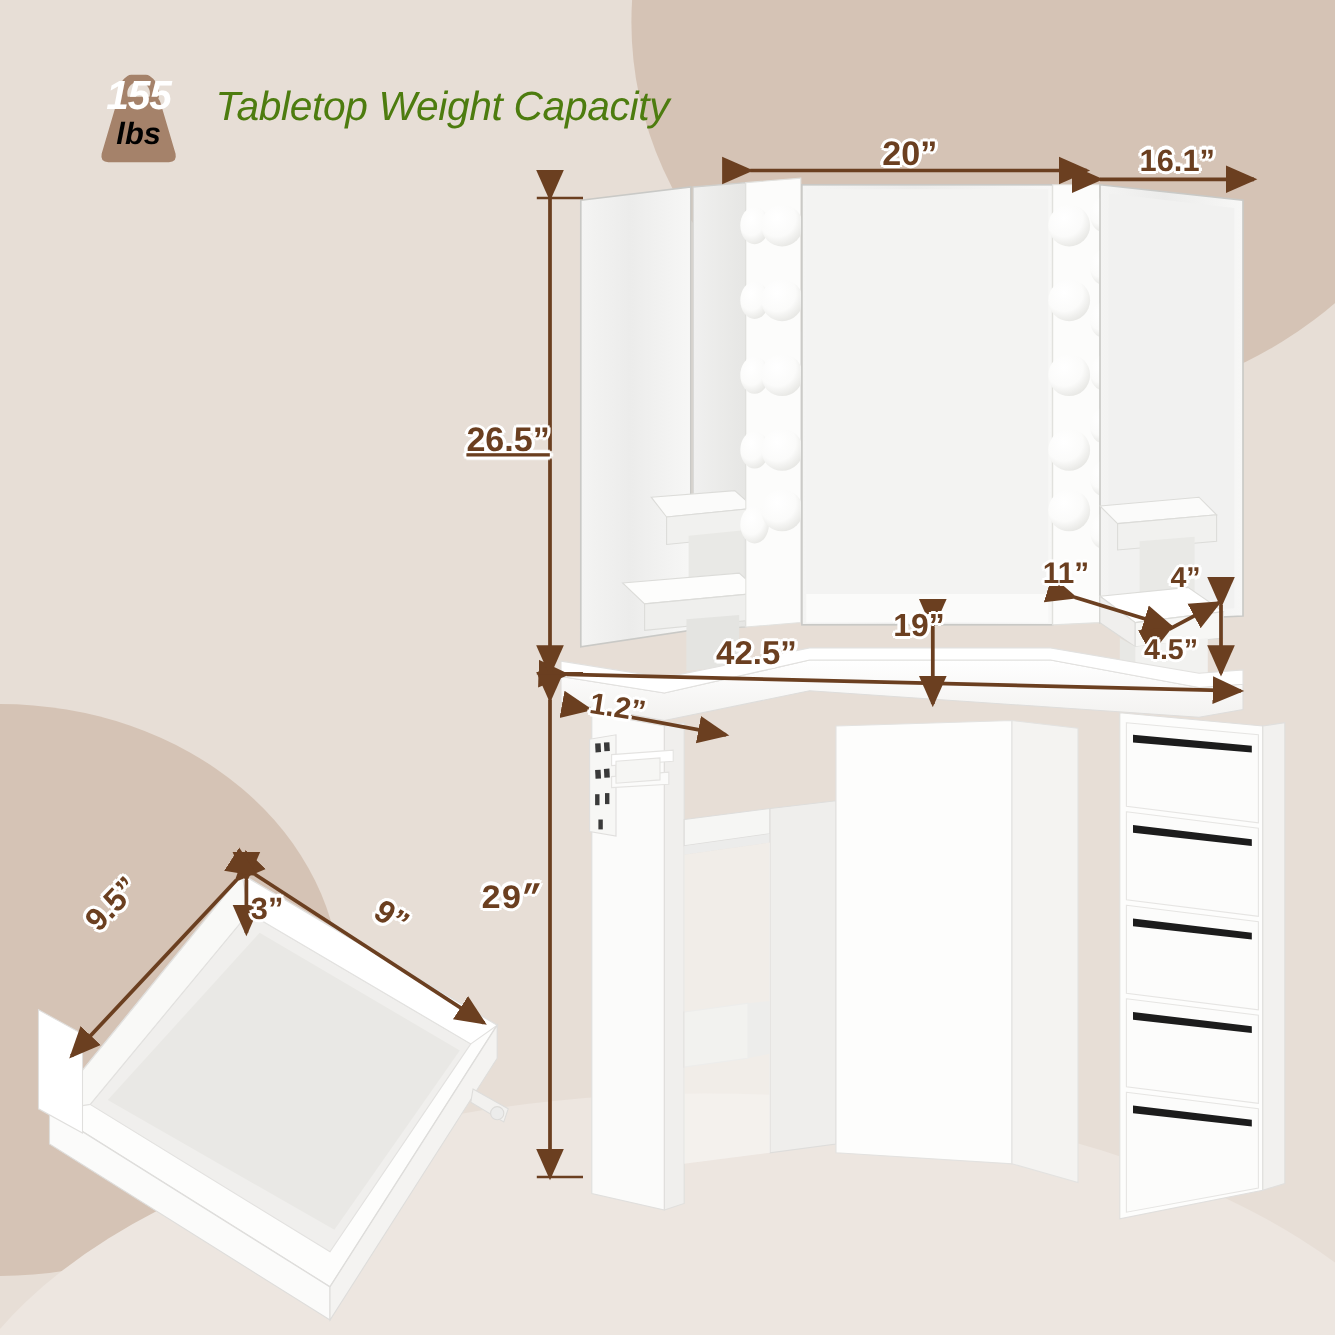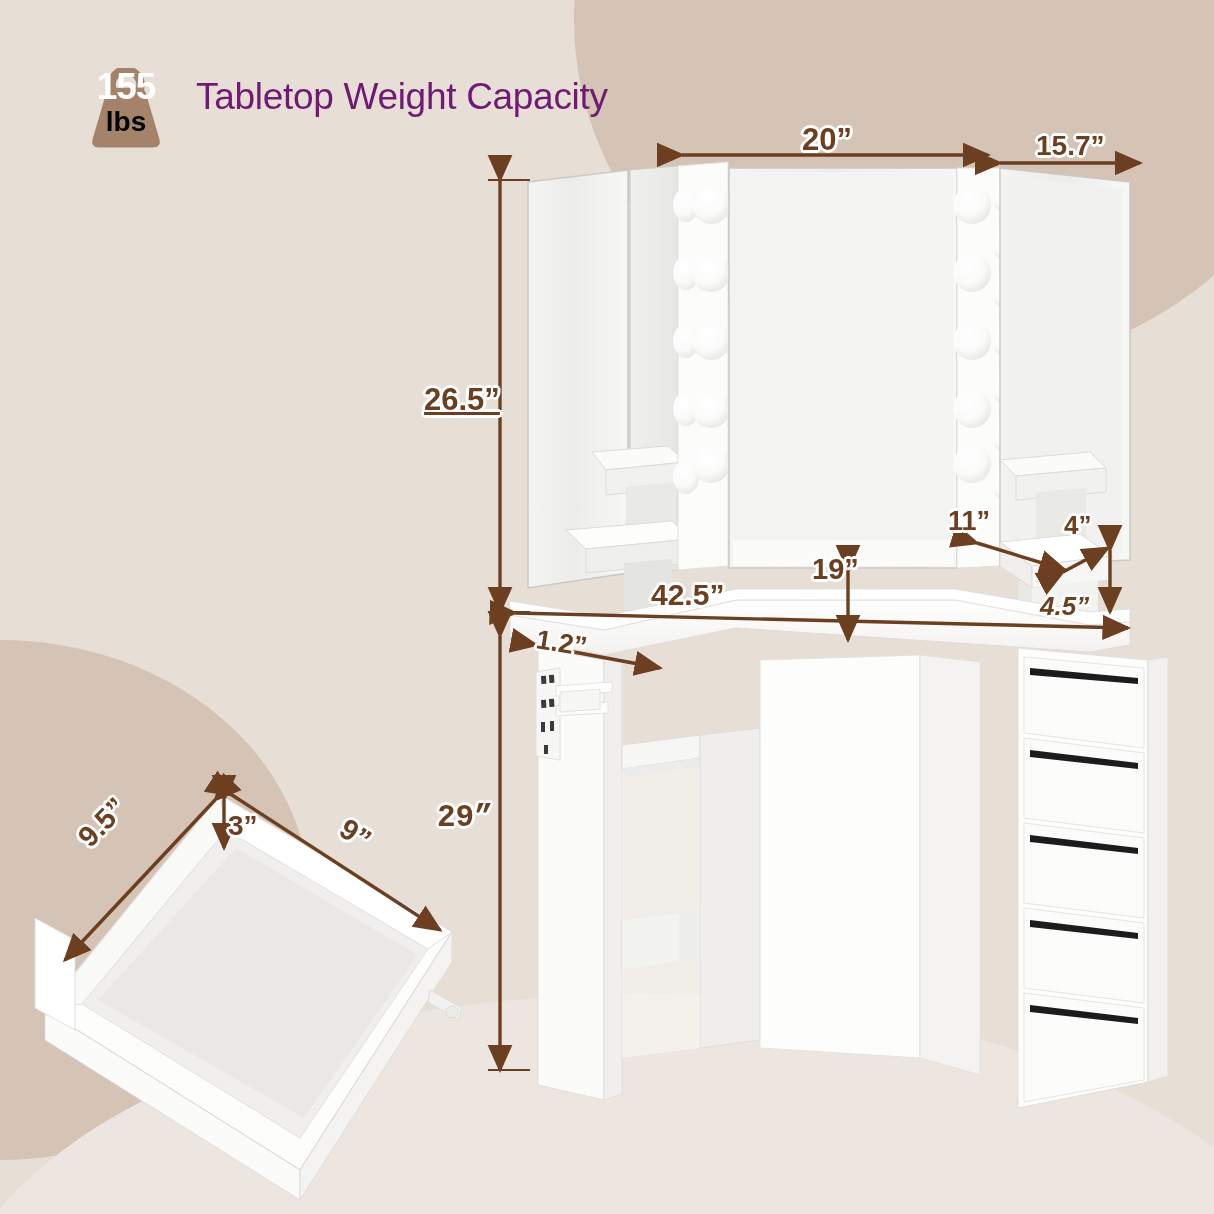--- a/index.html
+++ b/index.html
@@ -24,36 +24,36 @@
     background:#d5c3b5;
   }
   .bg-curve-bottom {
     position:absolute; left:-60px; bottom:-500px;
     width:1400px; height:720px; border-radius:50% 50% 0 0;
     background:#ede6e0;
   }
 
   
   .header { position:absolute; left:78px; top:42px; z-index:40;
-            display:flex; align-items:center; gap:22px; }
+            display:flex; align-items:center; gap:22px;font-style:italic; }
   .weight-icon { position:relative; width:96px; height:110px; }
   .weight-icon .body-shape {
     position:absolute; left:0; bottom:0; width:96px; height:84px;
   }
   .weight-icon .num {
     position:absolute; left:0; top:26px; width:96px;
     text-align:center; color:#ffffff; font-size:37px; font-weight:700;
     letter-spacing:-1px; line-height:1;
   }
   .weight-icon .unit {
     position:absolute; left:0; top:66px; width:96px;
     text-align:center; color:#000000; font-size:28px; font-weight:700;
     line-height:1;
   }
-  .header-title { font-size:37px; color:#701a75; font-weight:400; letter-spacing:-.3px; }
+  .header-title { font-size:37px; color:#4d7c0f; font-weight:400; letter-spacing:-.3px; }
 
   
   .scene { position:absolute; inset:0; z-index:10; }
   .dim-layer { position:absolute; inset:0; z-index:30; pointer-events:none; }
 
   .dim-label {
     position:absolute;
     color:#6b3f20;
     font-weight:700;
     white-space:nowrap;
@@ -290,25 +290,25 @@
   <g stroke="#6b3f20" stroke-width="3.4" fill="none">
     <line x1="500" y1="180" x2="500" y2="612" marker-start="url(#ah)" marker-end="url(#ah)"></line>
     <line x1="500" y1="636" x2="500" y2="1070" marker-start="url(#ah)" marker-end="url(#ah)"></line>
     <line x1="488" y1="180" x2="530" y2="180" stroke-width="2.2"></line>
     <line x1="488" y1="612" x2="530" y2="612" stroke-width="2.2"></line>
     <line x1="488" y1="1070" x2="530" y2="1070" stroke-width="2.2"></line>
   </g>
 </svg>
 
   <div class="dim-label" style="left:802px; top:122px; font-size:31px;">20”</div>
-  <div class="dim-label" style="left:1036px; top:130px; font-size:28px;">15.7”</div>
+  <div class="dim-label" style="left:1036px; top:130px; font-size:28px;">16.1”</div>
   <div class="dim-label" style="left:424px; top:382px; font-size:31px;text-decoration:underline;">26.5”</div>
   <div class="dim-label" style="left:651px; top:578px; font-size:30px;">42.5”</div>
   <div class="dim-label" style="left:812px; top:553px; font-size:29px;">19”</div>
   <div class="dim-label" style="left:948px; top:506px; font-size:27px;">11”</div>
   <div class="dim-label" style="left:1064px; top:510px; font-size:26px;">4”</div>
-  <div class="dim-label" style="left:1040px; top:591px; font-size:26px;font-style:italic;">4.5”</div>
+  <div class="dim-label" style="left:1040px; top:575px; font-size:26px;">4.5”</div>
   <div class="dim-label" style="left:536px; top:628px; font-size:27px; transform:rotate(9deg);">1.2”</div>
   <div class="dim-label" style="left:437px; top:800px; font-size:31px;font-family:Liberation Mono, monospace;">29”</div>
   <div class="dim-label" style="left:75px; top:806px; font-size:29px; transform:rotate(-46deg);">9.5”</div>
   <div class="dim-label" style="left:228px; top:810px; font-size:28px;">3”</div>
   <div class="dim-label" style="left:340px; top:818px; font-size:29px; transform:rotate(33deg);">9”</div>
 </div>
 
 </body></html>

